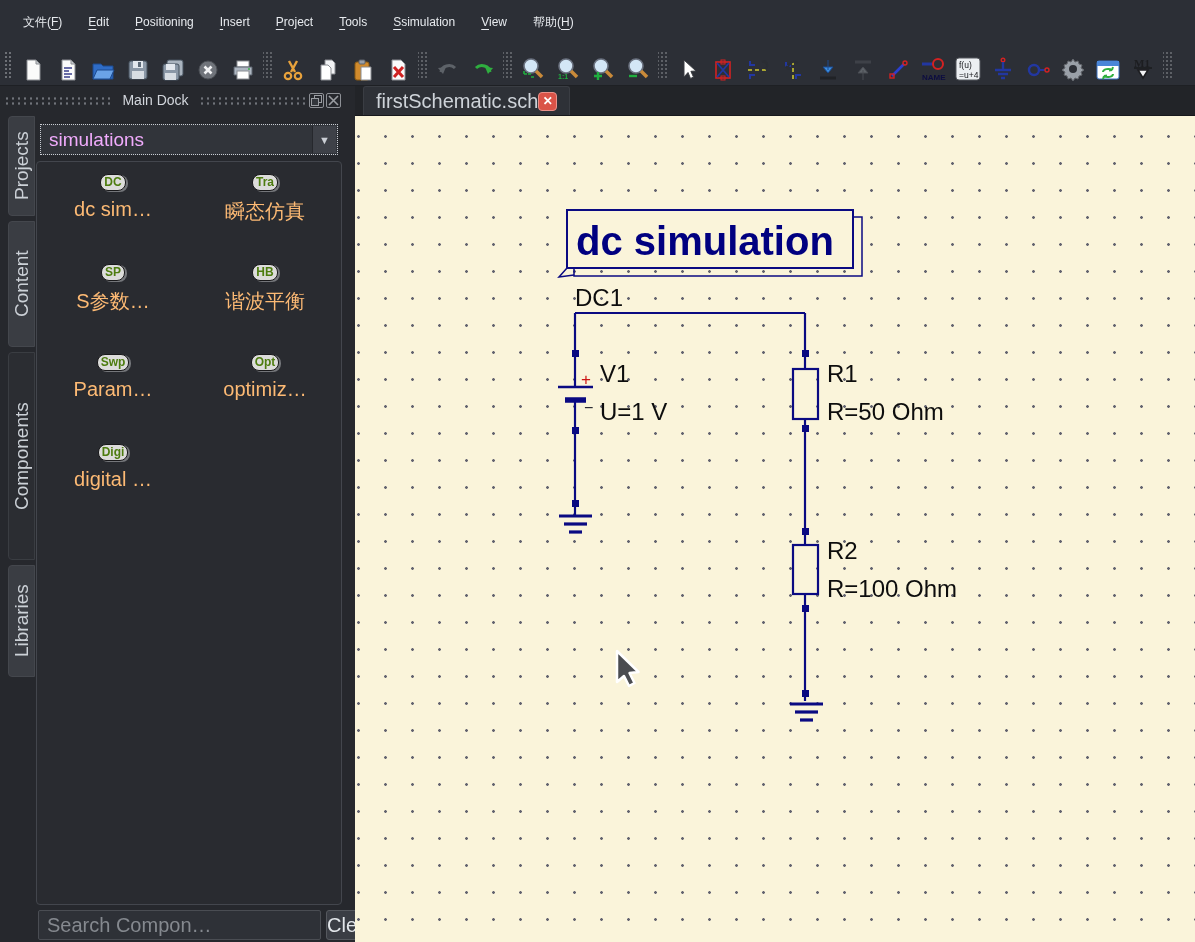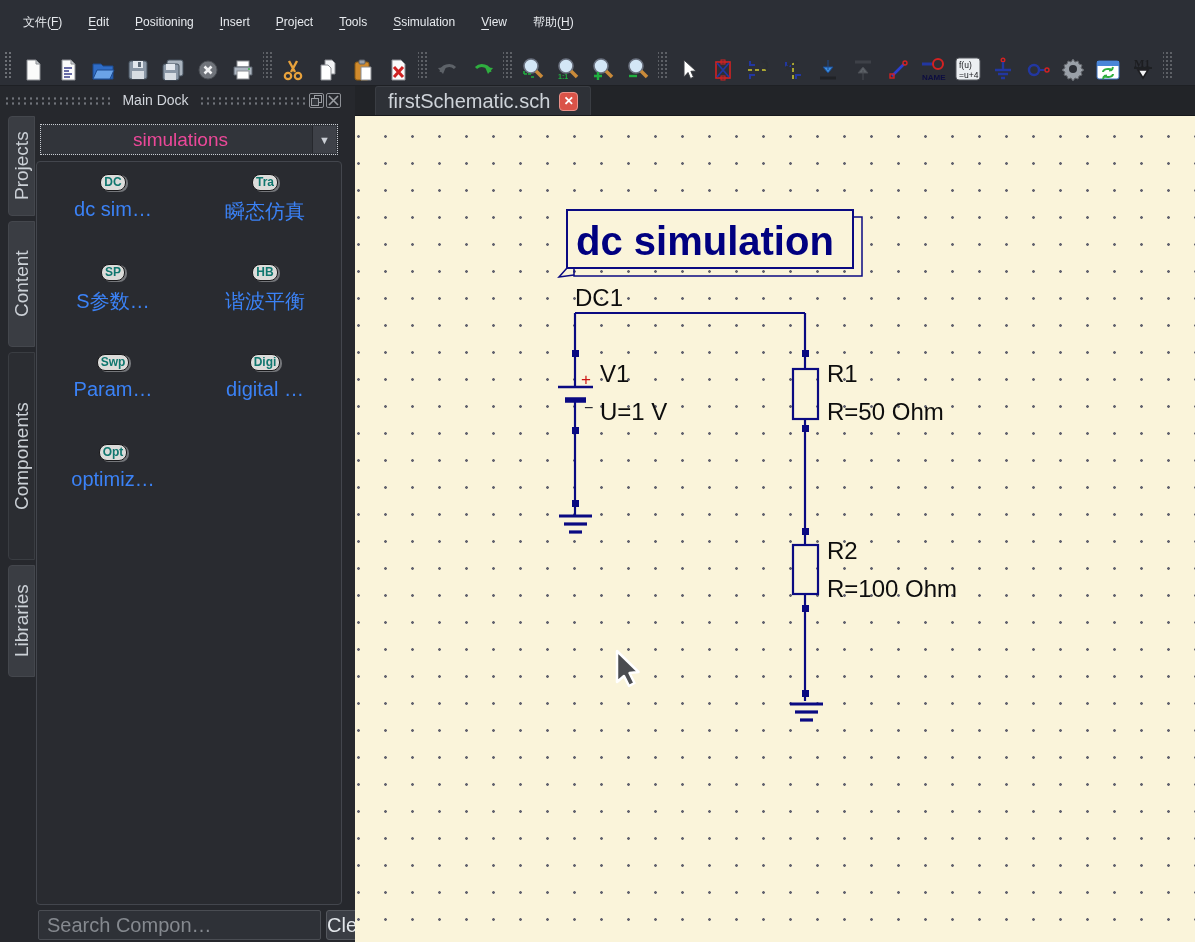--- a/index.html
+++ b/index.html
@@ -33,56 +33,56 @@
   .dots { flex:1; height:9px; align-self:center;
           background-image:radial-gradient(circle,#70737a 1px,transparent 1.3px);
           background-size:6px 5px; }
   .dock-title { color:#d2d6dc; font-size:14px; padding:0 10px; }
   .dock-btn { width:15px; height:15px; border:1px solid #8d9096; border-radius:2px;
               margin-left:2px; display:flex; align-items:center; justify-content:center; }
   .dock-btn svg { display:block; }
 
   .tabbar { position:absolute; left:355px; top:86px; width:840px; height:29px;
             background:#222428; display:flex; align-items:flex-end; }
-  .doc-tab { margin-left:20px; height:29px; padding:0 12px; background:#2e3137;
+  .doc-tab { margin-left:8px; height:29px; padding:0 12px; background:#2e3137;
              border:1px solid #3a3d43; border-bottom:none; border-radius:3px 3px 0 0;
-             display:flex; align-items:center; gap:9px; }
+             display:flex; align-items:center; }
   .doc-tab-label { color:#ced3d9; font-size:20px; }
   .tab-close { width:19px; height:19px; background:#da5348; border:1px solid #ea918a;
                border-radius:4px; color:#ffffff; font-size:12px; font-weight:bold;
                display:flex; align-items:center; justify-content:center; line-height:1; }
 
   
   .vtabs { position:absolute; left:8px; top:116px; width:27px; display:flex;
            flex-direction:column; gap:5px; }
   .vtab { writing-mode:vertical-rl; transform:rotate(180deg);
           color:#ccd1d7; font-size:19px; background:#3a3d43;
           border:1px solid #44474d; border-radius:0 4px 4px 0;
           padding:14px 2px; text-align:center; }
   .vtab.active { background:#2b2d32; border-color:#3a3d42; }
 
   
   .dock-panel { position:absolute; left:36px; top:115px; width:308px; height:827px;
                 background:#26282d; }
   .combo { position:absolute; left:4px; top:9px; width:298px; height:31px;
            background:#31343a; border:1px dotted #c9cdd3; display:flex; align-items:center; }
-  .combo-value { flex:1; color:#ec4899; font-size:19px; padding-left:8px;text-align:center; }
+  .combo-value { flex:1; color:#f0abfc; font-size:19px; padding-left:8px; }
   .combo-arrow { width:24px; height:27px; margin-right:1px; background:#3e4148;
                  border-left:1px solid #26282d; display:flex; align-items:center;
                  justify-content:center; color:#caced4; font-size:11px; }
   .comp-list { position:absolute; left:0px; top:46px; width:306px; height:744px;
                background:#292b30; border:1px solid #43464d; border-radius:4px;
                padding-top:10px; }
   .comp-grid { display:grid; grid-template-columns:1fr 1fr; row-gap:4px; }
   .comp-cell { height:86px; display:flex; flex-direction:column; align-items:center;
                justify-content:flex-start; gap:7px; padding-top:2px; }
-  .comp-badge { font-size:12px; font-weight:bold; color:#0f766e; background:#dcdcda;
+  .comp-badge { font-size:12px; font-weight:bold; color:#4d7c0f; background:#dcdcda;
                 border:1px solid #18181a; border-radius:8px; padding:0px 3px;
                 box-shadow:2px 1px 0 0 #74767a; line-height:15px; }
-  .comp-label { color:#3b82f6; font-size:20px; white-space:nowrap; }
+  .comp-label { color:#fdba74; font-size:20px; white-space:nowrap; }
 
   .search-row { position:absolute; left:2px; bottom:2px; width:304px; height:30px;
                 display:flex; gap:5px; }
   .search-input { flex:1; background:#2e3137; border:1px solid #4a4d53; border-radius:2px;
                   color:#d8dbe0; font-size:20px; padding:0 8px;
                   font-family:"Liberation Sans",sans-serif; }
   .search-input::placeholder { color:#85898f; }
   .clear-btn { width:78px; background:#3a3d44; border:1px solid #55585e; border-radius:3px;
                color:#e2e6ea; font-size:20px; font-family:"Liberation Sans",sans-serif; }
 
@@ -393,26 +393,26 @@
       </div>
       <div class="comp-cell">
         <span class="comp-badge">HB</span>
         <span class="comp-label">谐波平衡</span>
       </div>
       <div class="comp-cell">
         <span class="comp-badge">Swp</span>
         <span class="comp-label">Param…</span>
       </div>
       <div class="comp-cell">
+        <span class="comp-badge">Opt</span>
+        <span class="comp-label">optimiz…</span>
+      </div>
+      <div class="comp-cell">
         <span class="comp-badge">Digi</span>
         <span class="comp-label">digital …</span>
-      </div>
-      <div class="comp-cell">
-        <span class="comp-badge">Opt</span>
-        <span class="comp-label">optimiz…</span>
       </div>
     </div>
   </div>
 
   <div class="search-row">
     <input class="search-input" placeholder="Search Compon…" style="">
     <button class="clear-btn">Clear</button>
   </div>
 </div>
 

